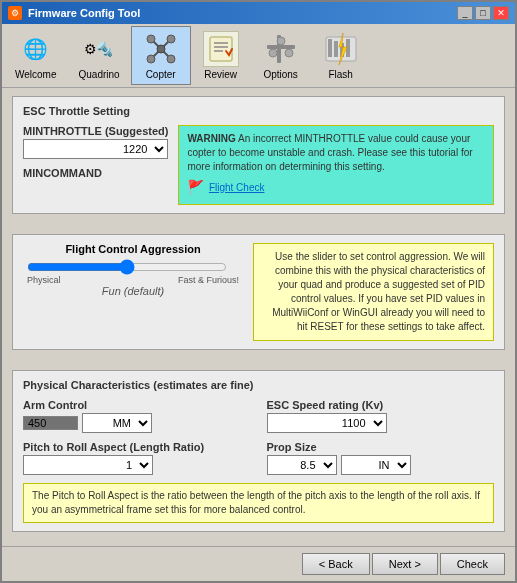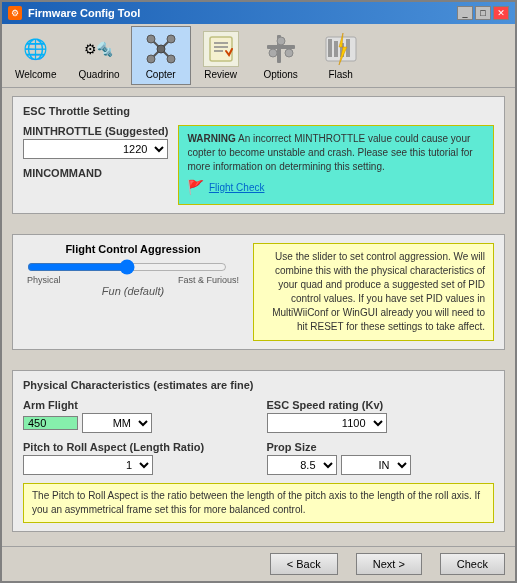--- a/index.html
+++ b/index.html
@@ -266,42 +266,42 @@
 
     .input-with-unit {
       display: flex;
       align-items: center;
       gap: 4px;
     }
 
     input[type=text], input[type=number] {
       padding: 0 4px;
       border: 1px solid #808080;
-      background: #86efac;
+      background: #737373;
       font-size: 11px;
       width: 60px;
     }
 
     .info-box {
       background: #ffffc0;
       border: 1px solid #c0c000;
       padding: 5px 8px;
       font-size: 10px;
       color: #333;
       line-height: 1.4;
       width: 100%;
       margin-top: 4px;
     }
 
     .bottom-bar {
       display: flex;
       justify-content: flex-end;
       align-items: center;
       padding: 6px 10px;
-      gap: 18px;
+      gap: 2px;
       flex-shrink: 0;
       border-top: 1px solid #a0a0a0;
       background: #d4d0c8;
     }
 
     .btn {
       padding: 4px 16px;
       border: 1px solid #808080;
       background: linear-gradient(to bottom, #eeeeee, #d0d0d0);
       font-size: 11px;
@@ -454,21 +454,21 @@
         <div class="aggression-info">Use the slider to set control aggression. We will combine this with the physical characteristics of your quad and produce a suggested set of PID control values. If you have set PID values in MultiWiiConf or WinGUI already you will need to hit RESET for these settings to take affect.</div>
       </div>
     </div>
 
     <div class="section">
       <div class="section-title">Physical Characteristics (estimates are fine)</div>
 
       <div class="phys-row">
 
         <div style="flex:1;">
-          <div class="field-label">Arm Flight</div>
+          <div class="field-label">Arm Control</div>
           <div class="input-with-unit">
             <input type="text" value="450" style="width: 55px;">
             <select>
               <option>MM</option>
               <option>IN</option>
             </select>
           </div>
         </div>
 
         <div style="flex:1;">

